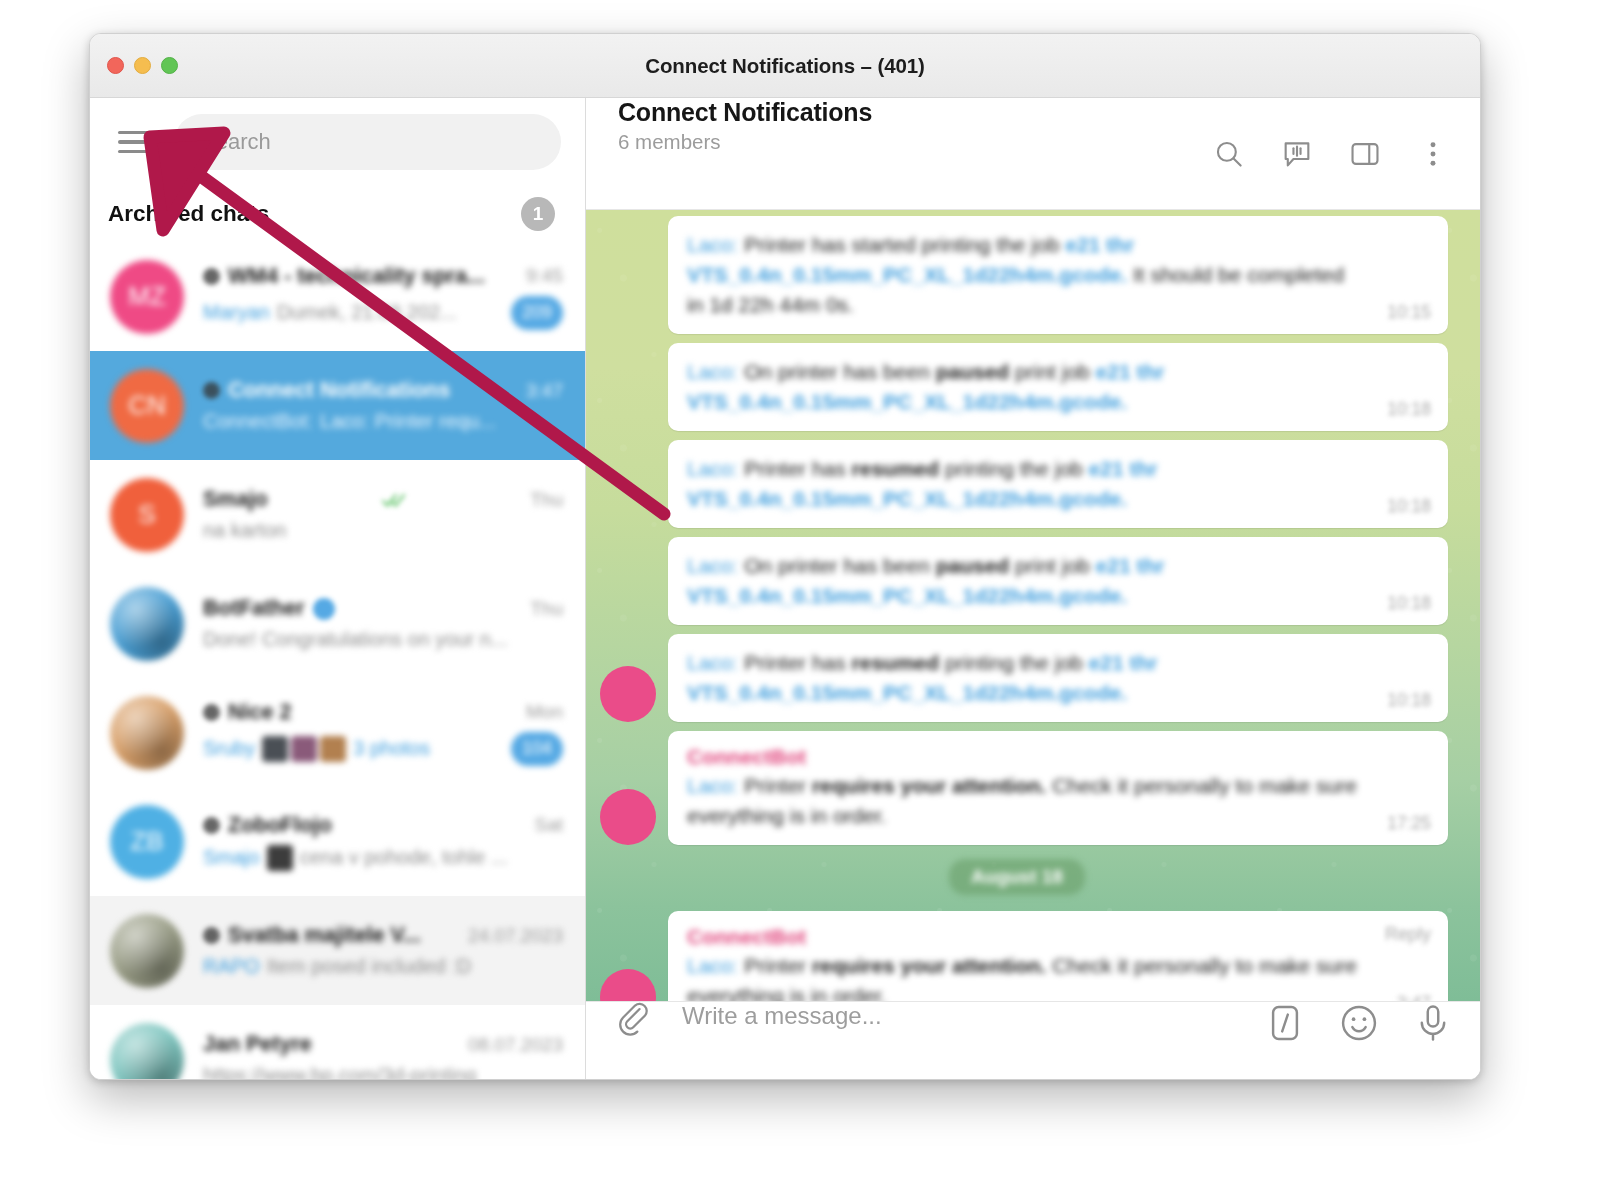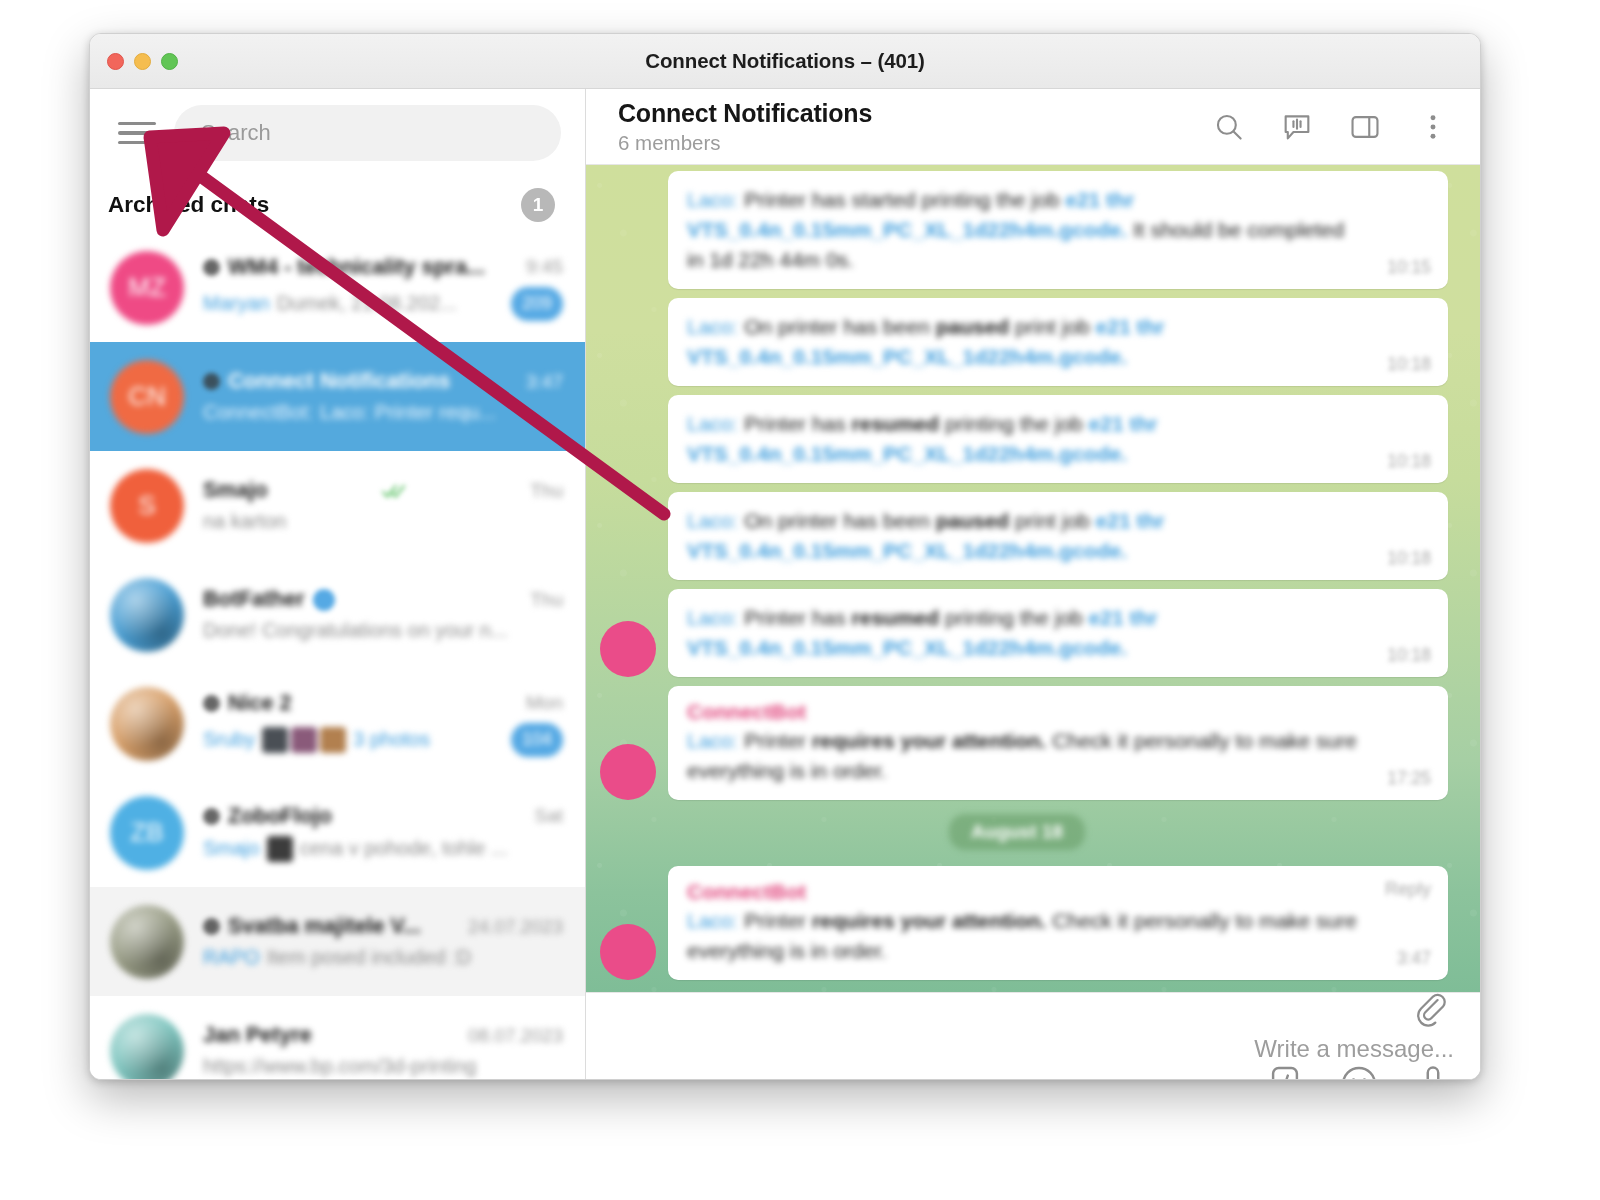--- a/index.html
+++ b/index.html
@@ -18,21 +18,21 @@
     left: 89px; top: 33px;
     width: 1392px; height: 1047px;
     border-radius: 12px;
     background: #ffffff;
     overflow: hidden;
     box-shadow: 0 18px 46px rgba(0,0,0,0.28), 0 2px 8px rgba(0,0,0,0.18);
     border: 1px solid #d0d0d0;
   }
 
   .titlebar {
-    height: 55px;
+    height: 64px;
     background: linear-gradient(#f2f2f2, #e9e9e9);
     border-bottom: 1px solid #d7d7d7;
     display: flex; align-items: center;
     position: relative;
   }
   .traffic { display: flex; gap: 10px; padding-left: 17px; }
   .dot { width: 17px; height: 17px; border-radius: 50%; }
   .dot.red { background: #f2665b; border: .5px solid #e0544b; }
   .dot.yellow { background: #f5bd4f; border: .5px solid #e3ac3e; }
   .dot.green { background: #61c555; border: .5px solid #52b247; }
@@ -110,21 +110,21 @@
   }
   .grp-icon { width: 17px; height: 17px; flex: 0 0 17px; filter: blur(2.6px); opacity: .75; }
   .verified { width: 22px; height: 22px; border-radius: 50%; background: #55a9e4; flex: 0 0 22px; filter: blur(2.4px); }
   .photo-thumbs { display: flex; gap: 3px; filter: blur(3px); }
   .photo-thumbs i { display: block; width: 26px; height: 26px; border-radius: 4px; }
   .sent-check { width: 26px; height: 16px; margin-left: auto; filter: blur(2.6px); }
 
   
   .chatpane { flex: 1; display: flex; flex-direction: column; min-width: 0; background: #fff; }
   .chat-header {
-    height: 76px; display: flex; align-items: center; padding: 0 24px 0 32px;
+    height: 112px; display: flex; padding: 0 24px 0 32px;
     border-bottom: 1px solid #e6e6e6; background: #fff;
   }
   .ch-titles { flex: 1; min-width: 0; }
   .ch-title { font-size: 25px; font-weight: bold; color: #161616; letter-spacing: -0.2px; }
   .ch-sub { font-size: 20.5px; color: #9c9c9c; margin-top: 3px; }
   .ch-actions { display: flex; align-items: center; gap: 34px; padding-right: 6px; }
   .ch-icon { width: 34px; height: 34px; color: #8d8d8d; display: flex; align-items: center; justify-content: center; }
   .ch-icon svg { width: 100%; height: 100%; }
 
   .messages {
@@ -167,21 +167,21 @@
     font-size: 18px; color: #a9a9a9; filter: blur(2.8px);
   }
   .date-divider { display: flex; justify-content: center; margin: 14px 0 16px; }
   .date-pill {
     background: rgba(106,160,106,.62); color: #fff; font-size: 19px; font-weight: 600;
     padding: 7px 22px; border-radius: 16px; filter: blur(3.2px);
   }
 
   .composer {
     height: 89px; background: #fff; border-top: 1px solid #e6e6e6;
-    display: flex; align-items: flex-end; padding: 0 26px 0 28px; gap: 0; flex-direction: column;
+    display: flex; align-items: flex-start; padding: 0 26px 0 28px; gap: 0;
   }
   .clip-icon { width: 42px; height: 42px; color: #8d8d8d; flex: 0 0 42px; }
   .clip-icon svg { width: 100%; height: 100%; }
   .composer-input { flex: 1; font-size: 24px; color: #9d9d9d; padding-left: 26px; }
   .composer-actions { display: flex; align-items: center; gap: 32px; }
   .comp-icon { width: 42px; height: 42px; color: #8d8d8d; }
   .comp-icon svg { width: 100%; height: 100%; }
 
   
   .annot { position: absolute; inset: 0; pointer-events: none; }

